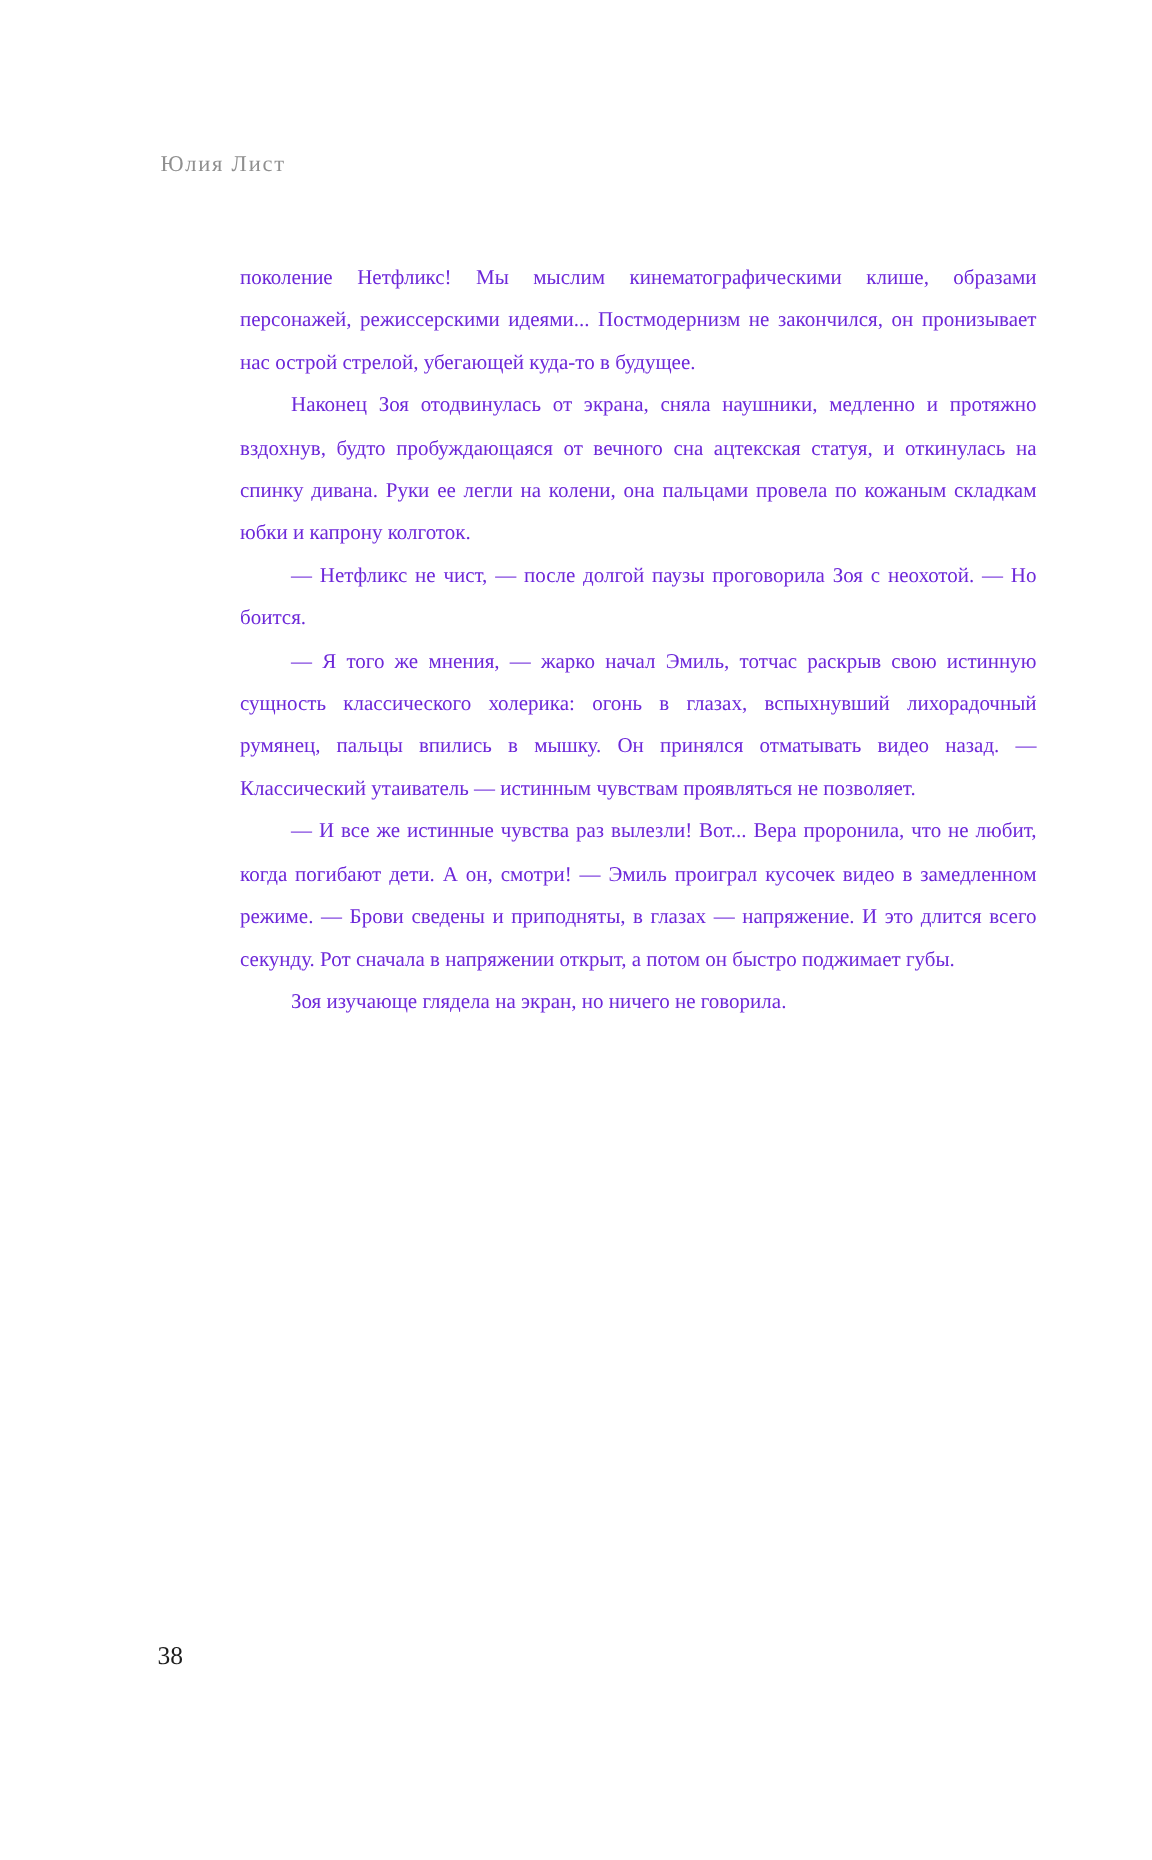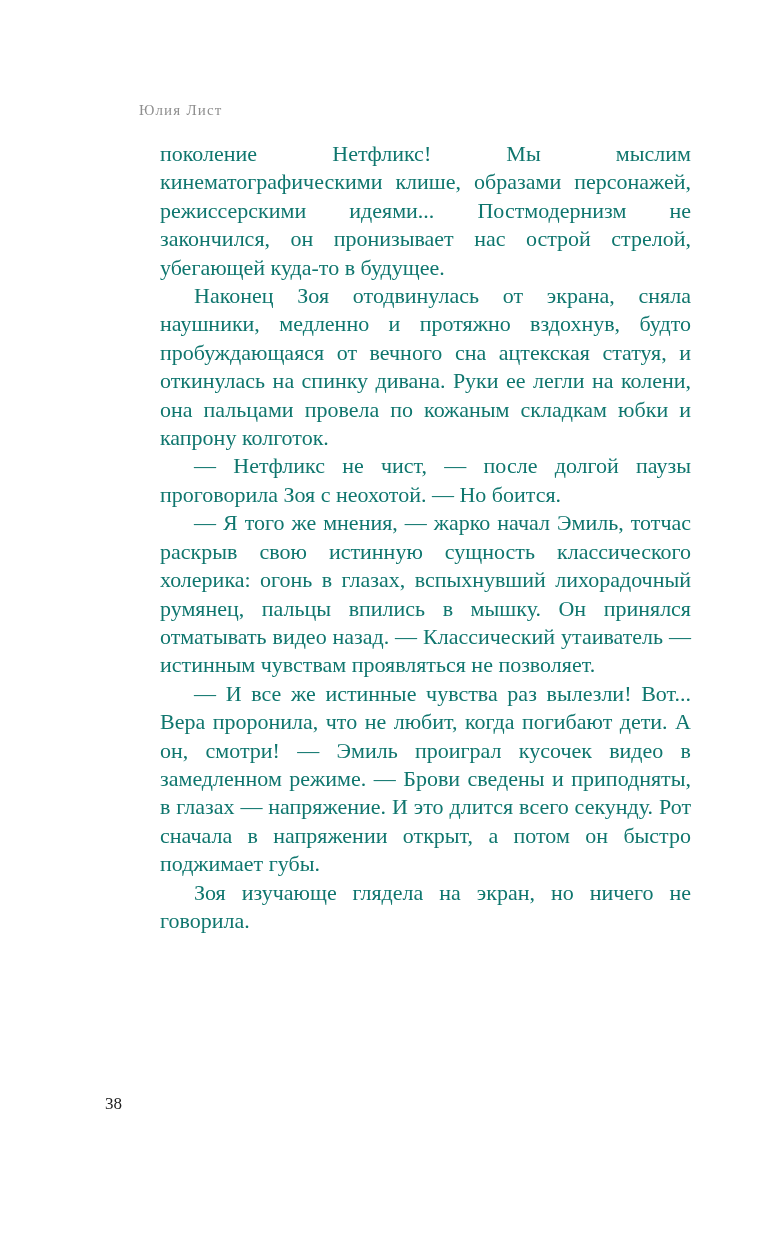--- a/index.html
+++ b/index.html
@@ -16,30 +16,29 @@
     font-family: "Liberation Serif", "DejaVu Serif", serif;
     overflow: hidden;
   }
   .running-header {
     position: absolute;
     left: 107px;
     top: 102px;
     font-size: 15px;
     letter-spacing: 1.2px;
     color: #8f8f8f;
-    margin-left: 32px;
   }
   .text-block {
     position: absolute;
     left: 160px;
-    top: 140px;
+    top: 172px;
     width: 531px;
-    font-size: 22px;
+    font-size: 14px;
     line-height: 28.4px;
-    color: #0f766e;
+    color: #6d28d9;
     text-align: justify;
   }
   .text-block p {
     margin: 0;
     padding: 0;
     text-indent: 34px;
   }
   .text-block p.continuation {
     text-indent: 0;
   }

